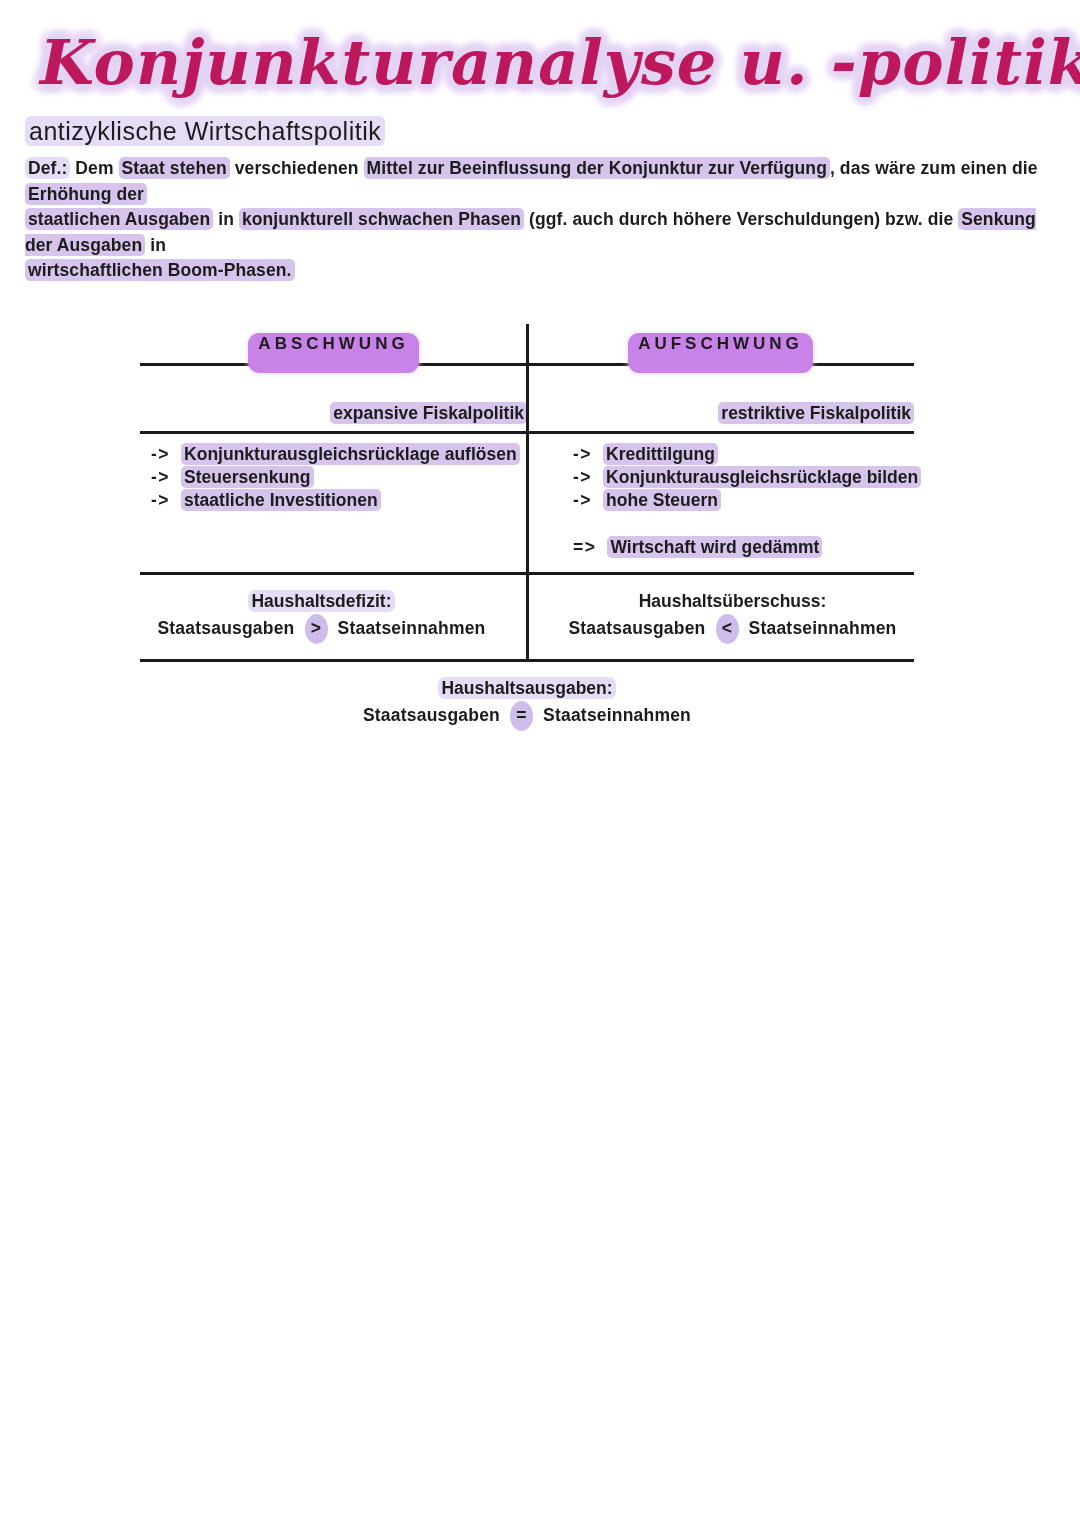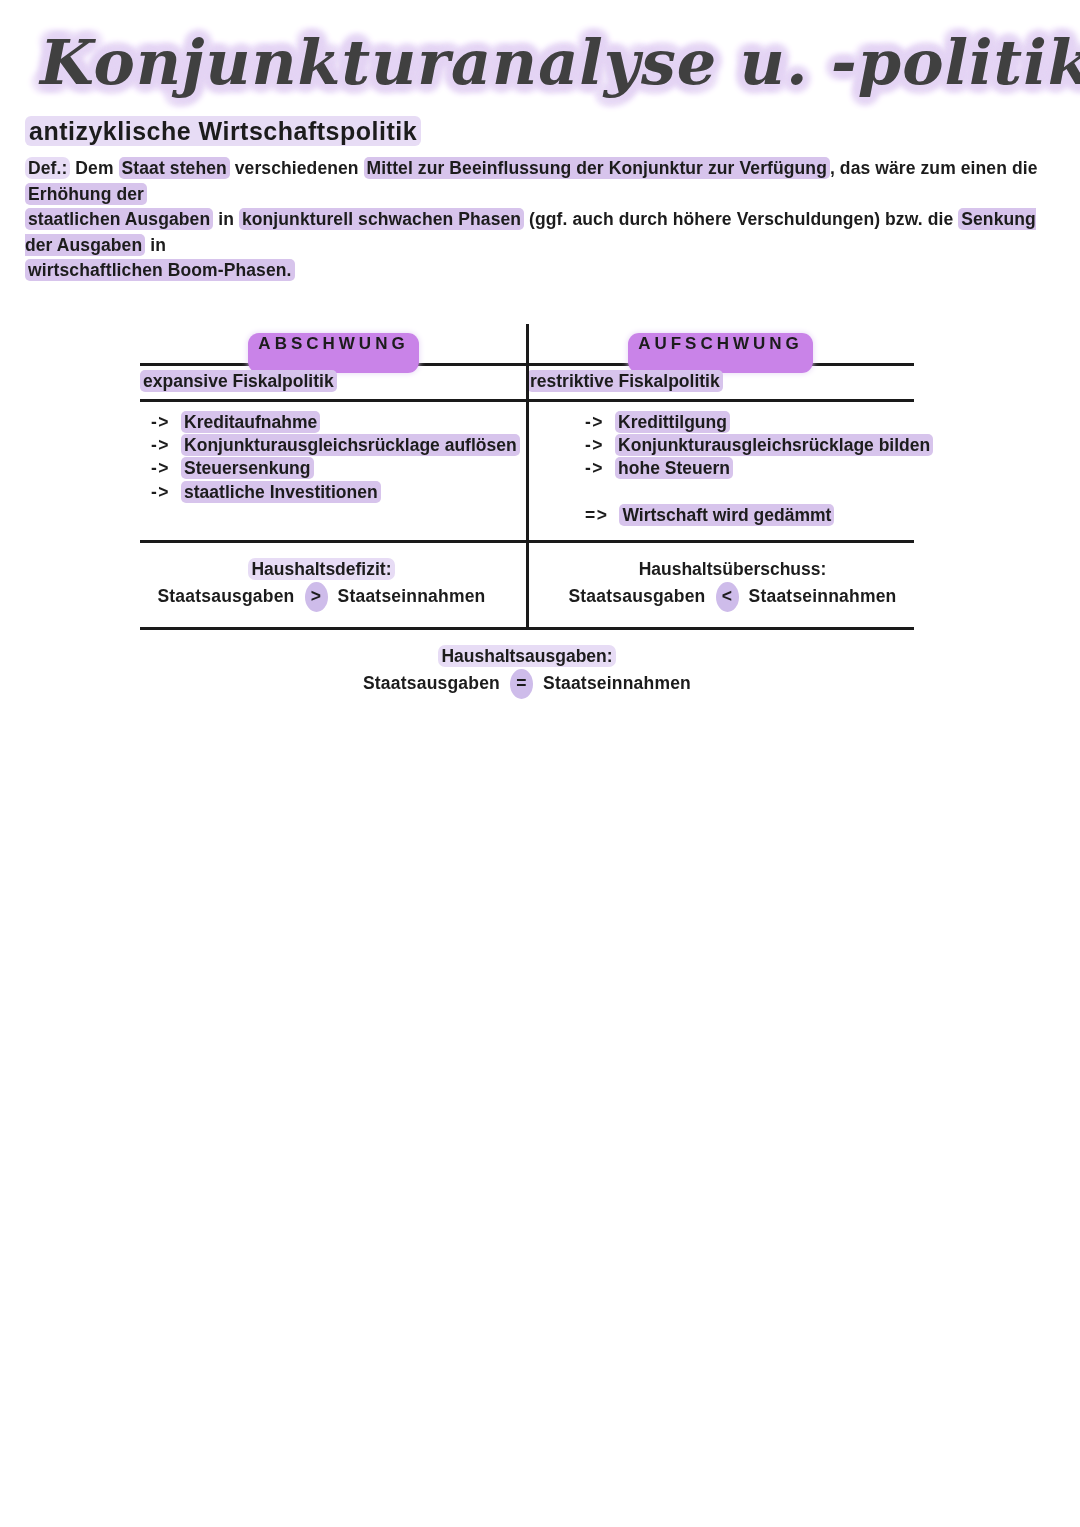--- a/index.html
+++ b/index.html
@@ -24,35 +24,35 @@
 
   
   .title{
     margin:26px 40px 0 40px;
     text-align:center;
     font-family:"DejaVu Serif","Liberation Serif",serif;
     font-style:italic;
     font-weight:bold;
     font-size:62px;
     letter-spacing:1px;
-    color:#404040;
+    color:#be185d;
     white-space:nowrap;
     text-shadow:
       0 0 10px var(--glow), 0 0 16px var(--glow),
       5px 5px 7px var(--glow), -5px -5px 7px var(--glow),
       5px -5px 7px var(--glow), -5px 5px 7px var(--glow),
       7px 0 7px var(--glow), -7px 0 7px var(--glow),
       0 7px 7px var(--glow), 0 -7px 7px var(--glow);
   }
 
   
   .section-heading{
     margin:18px 0 1px 25px;
     font-size:25px;
-    font-weight:bold;
+    font-weight:normal;
     letter-spacing:0.5px;
   }
   .section-heading .hl-light{border-radius:6px;padding:1px 4px;}
 
   
   .definition{
     margin:10px 20px 0 25px;
     font-size:17.5px;
     font-weight:bold;
     line-height:25.5px;
@@ -90,24 +90,24 @@
   .t-head .t-cell{text-align:center;}
   .t-head .marker-hl{
     background:var(--marker);
     border-radius:11px;
     padding:1px 10px 20px 10px;
     letter-spacing:4px;
     font-size:17px;
     box-shadow:0 0 6px var(--glow);
   }
   .t-sub{padding:5px 0 7px 0;border-bottom:3px solid var(--line);}
-  .t-sub .t-cell{text-align:left;}
+  .t-sub .t-cell{text-align:right;margin-top:32px;}
   .t-items{padding:9px 0 13px 0;border-bottom:3px solid var(--line);}
   .t-items .t-cell.left{padding-left:11px;}
-  .t-items .t-cell.right{padding-left:58px;}
+  .t-items .t-cell.right{padding-left:46px;}
   .item-row{height:23.4px;line-height:23.4px;white-space:nowrap;}
   .item-row .arrow{
     display:inline-block;
     font-weight:bold;
     letter-spacing:1.5px;
     margin-right:11px;
   }
   .t-foot{padding:13px 0 15px 0;border-bottom:3px solid var(--line);gap:48px;}
   .t-foot .t-cell{text-align:center;}
   .foot-title{line-height:26px;}
@@ -160,21 +160,20 @@
       <div class="t-cell">
         <span class="hl">expansive Fiskalpolitik</span>
       </div>
       <div class="t-cell">
         <span class="hl">restriktive Fiskalpolitik</span>
       </div>
     </div>
 
     <div class="t-row t-items">
       <div class="t-cell left">
-          <div class="item-row"><span class="arrow">-&gt;</span><span class="hl">Kreditaufnahme</span></div>
           <div class="item-row"><span class="arrow">-&gt;</span><span class="hl">Konjunkturausgleichsrücklage auflösen</span></div>
           <div class="item-row"><span class="arrow">-&gt;</span><span class="hl">Steuersenkung</span></div>
           <div class="item-row"><span class="arrow">-&gt;</span><span class="hl">staatliche Investitionen</span></div>
         </div>
       <div class="t-cell right">
           <div class="item-row"><span class="arrow">-&gt;</span><span class="hl">Kredittilgung</span></div>
           <div class="item-row"><span class="arrow">-&gt;</span><span class="hl">Konjunkturausgleichsrücklage bilden</span></div>
           <div class="item-row"><span class="arrow">-&gt;</span><span class="hl">hohe Steuern</span></div>
           <div class="item-row"></div>
           <div class="item-row"><span class="arrow">=&gt;</span><span class="hl">Wirtschaft wird gedämmt</span></div>

